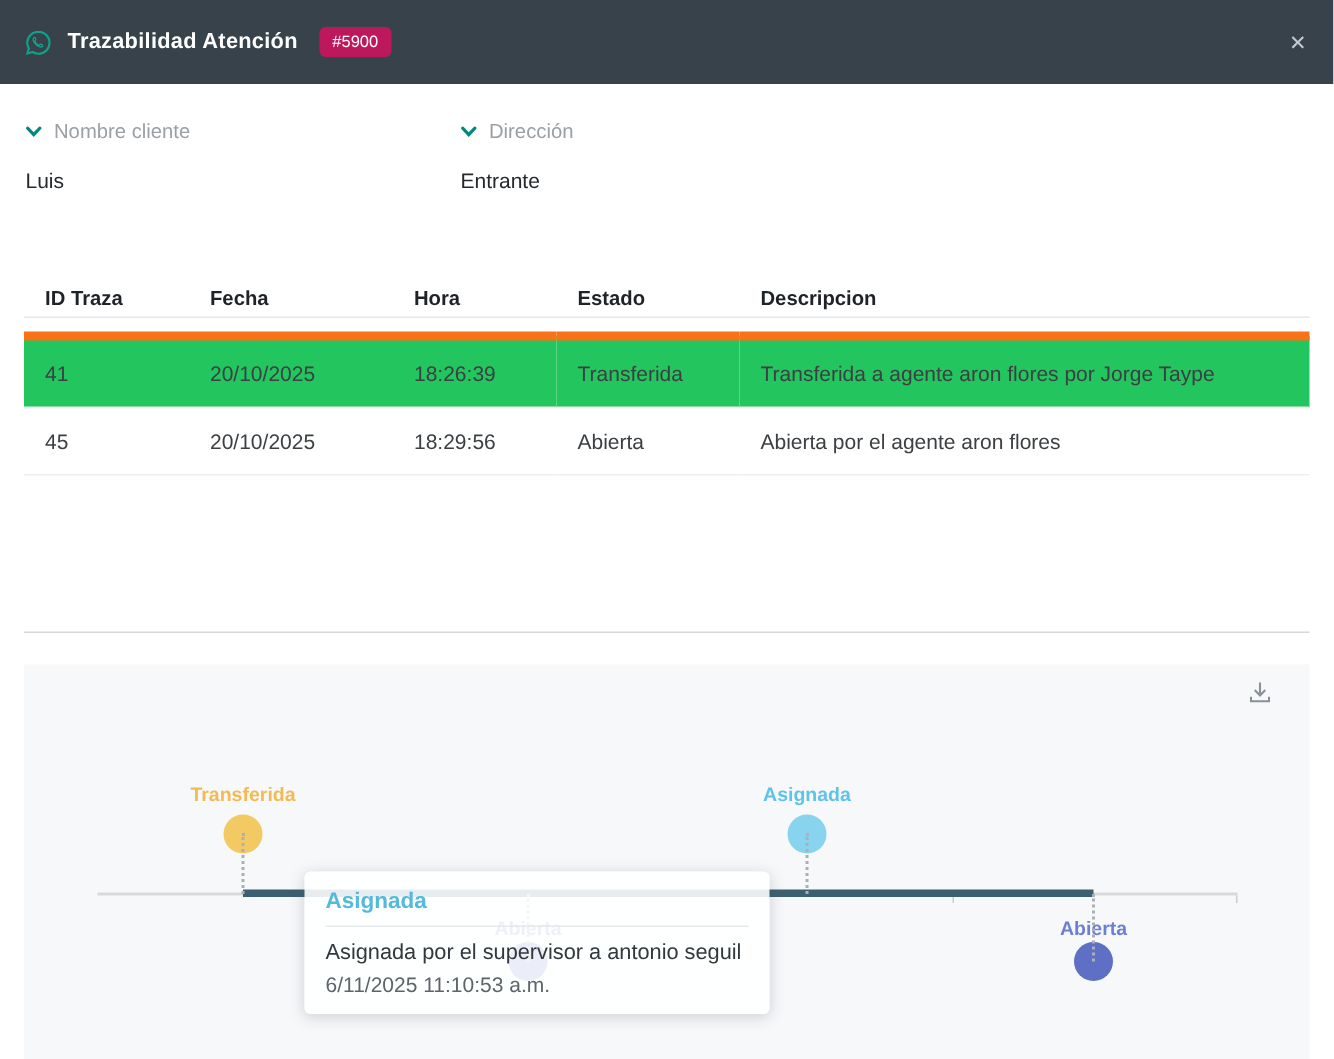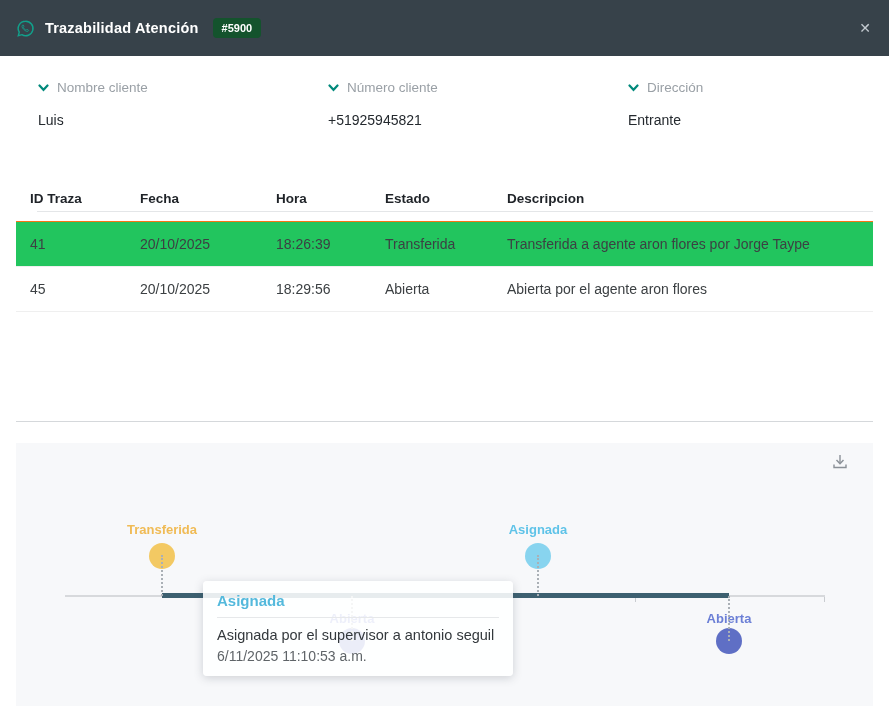--- a/index.html
+++ b/index.html
@@ -3,37 +3,37 @@
 <meta charset="utf-8">
 <style>
   * { margin:0; padding:0; box-sizing:border-box; }
   html,body { width:889px; height:706px; background:#fff; font-family:"Liberation Sans", sans-serif; overflow:hidden; }
   .app { position:relative; width:889px; height:556px; background:#fff; }
 
   
   .titlebar { position:relative; height:56px; background:#37424a; display:flex; align-items:center; padding:0 16px; }
   .wa-icon { width:19px; height:19px; flex:0 0 auto; }
   .titlebar-title { color:#fff; font-size:14.5px; font-weight:bold; margin-left:10px; letter-spacing:.2px; }
-  .badge { margin-left:14px; background:#14532d; color:#fff; font-size:11px; font-weight:bold; padding:4px 9px; border-radius:4px; }
+  .badge { margin-left:14px; background:#be185d; color:#fff; font-size:11px; font-weight:normal; padding:4px 9px; border-radius:4px; }
   .close-btn { position:absolute; right:18px; top:50%; transform:translateY(-50%); color:#c3cad0; font-size:14px; cursor:pointer; line-height:1; }
 
   
-  .fields { position:relative; height:99px;margin-left:21px; }
+  .fields { position:relative; height:99px; }
   .field { position:absolute; top:24px; }
   .field:nth-child(1){ left:17px; }
   .field:nth-child(2){ left:307px; }
   .field:nth-child(3){ left:607px; }
   .field-label { display:flex; align-items:center; gap:8px; color:#9aa0a6; font-size:13.5px; }
   .chev { width:11px; height:8px; }
   .field-value { margin-top:17px; color:#24292e; font-size:14px; }
   .divider { position:absolute; left:16px; right:16px; top:155px; border-top:1px solid #e4e6e8; }
 
   
   .trace-table { position:absolute; left:16px; top:176px; width:857px; border-collapse:collapse; table-layout:fixed; font-size:14px; color:#3c4043; }
-  .trace-table th { text-align:left; font-size:13.5px; font-weight:bold; color:#1f2328; padding:15px 10px 15px 14px; border-bottom:1px solid #f97316; }
+  .trace-table th { text-align:left; font-size:13.5px; font-weight:bold; color:#1f2328; padding:15px 10px 15px 14px; border-bottom:6px solid #f97316; }
   .trace-table td { padding:14px 10px 14px 14px; }
   .trace-table tr.striped { background:#22c55e; }
   .trace-table tbody tr { border-bottom:1px solid #efefef; }
   .col-id { width:110px; } .col-fecha { width:136px; } .col-hora { width:109px; } .col-estado { width:122px; }
   .table-bottom { position:absolute; left:16px; right:16px; top:421px; border-top:1px solid #d5d8db; }
 
   
   .chart-card { position:absolute; left:16px; top:443px; width:857px; height:263px; background:#f7f8fa; }
   .chart-title { text-align:center; padding-top:12px; font-size:16.5px; font-weight:bold; color:#36454f; letter-spacing:.2px; }
   .dl-icon { position:absolute; right:24px; top:10px; width:18px; height:18px; cursor:pointer; }
@@ -78,29 +78,20 @@
 
   <div class="fields">
     <div class="field">
       <div class="field-label">
         <svg class="chev" viewBox="0 0 11 8" fill="none" stroke="#00897b" stroke-width="2.2" stroke-linecap="round">
             <path d="M1.5 1.5 L5.5 5.8 L9.5 1.5"></path>
           </svg>
         <span>Nombre cliente</span>
       </div>
       <div class="field-value">Luis</div>
-    </div>
-    <div class="field">
-      <div class="field-label">
-        <svg class="chev" viewBox="0 0 11 8" fill="none" stroke="#00897b" stroke-width="2.2" stroke-linecap="round">
-            <path d="M1.5 1.5 L5.5 5.8 L9.5 1.5"></path>
-          </svg>
-        <span>Número cliente</span>
-      </div>
-      <div class="field-value">+51925945821</div>
     </div>
     <div class="field">
       <div class="field-label">
         <svg class="chev" viewBox="0 0 11 8" fill="none" stroke="#00897b" stroke-width="2.2" stroke-linecap="round">
             <path d="M1.5 1.5 L5.5 5.8 L9.5 1.5"></path>
           </svg>
         <span>Dirección</span>
       </div>
       <div class="field-value">Entrante</div>
     </div>

